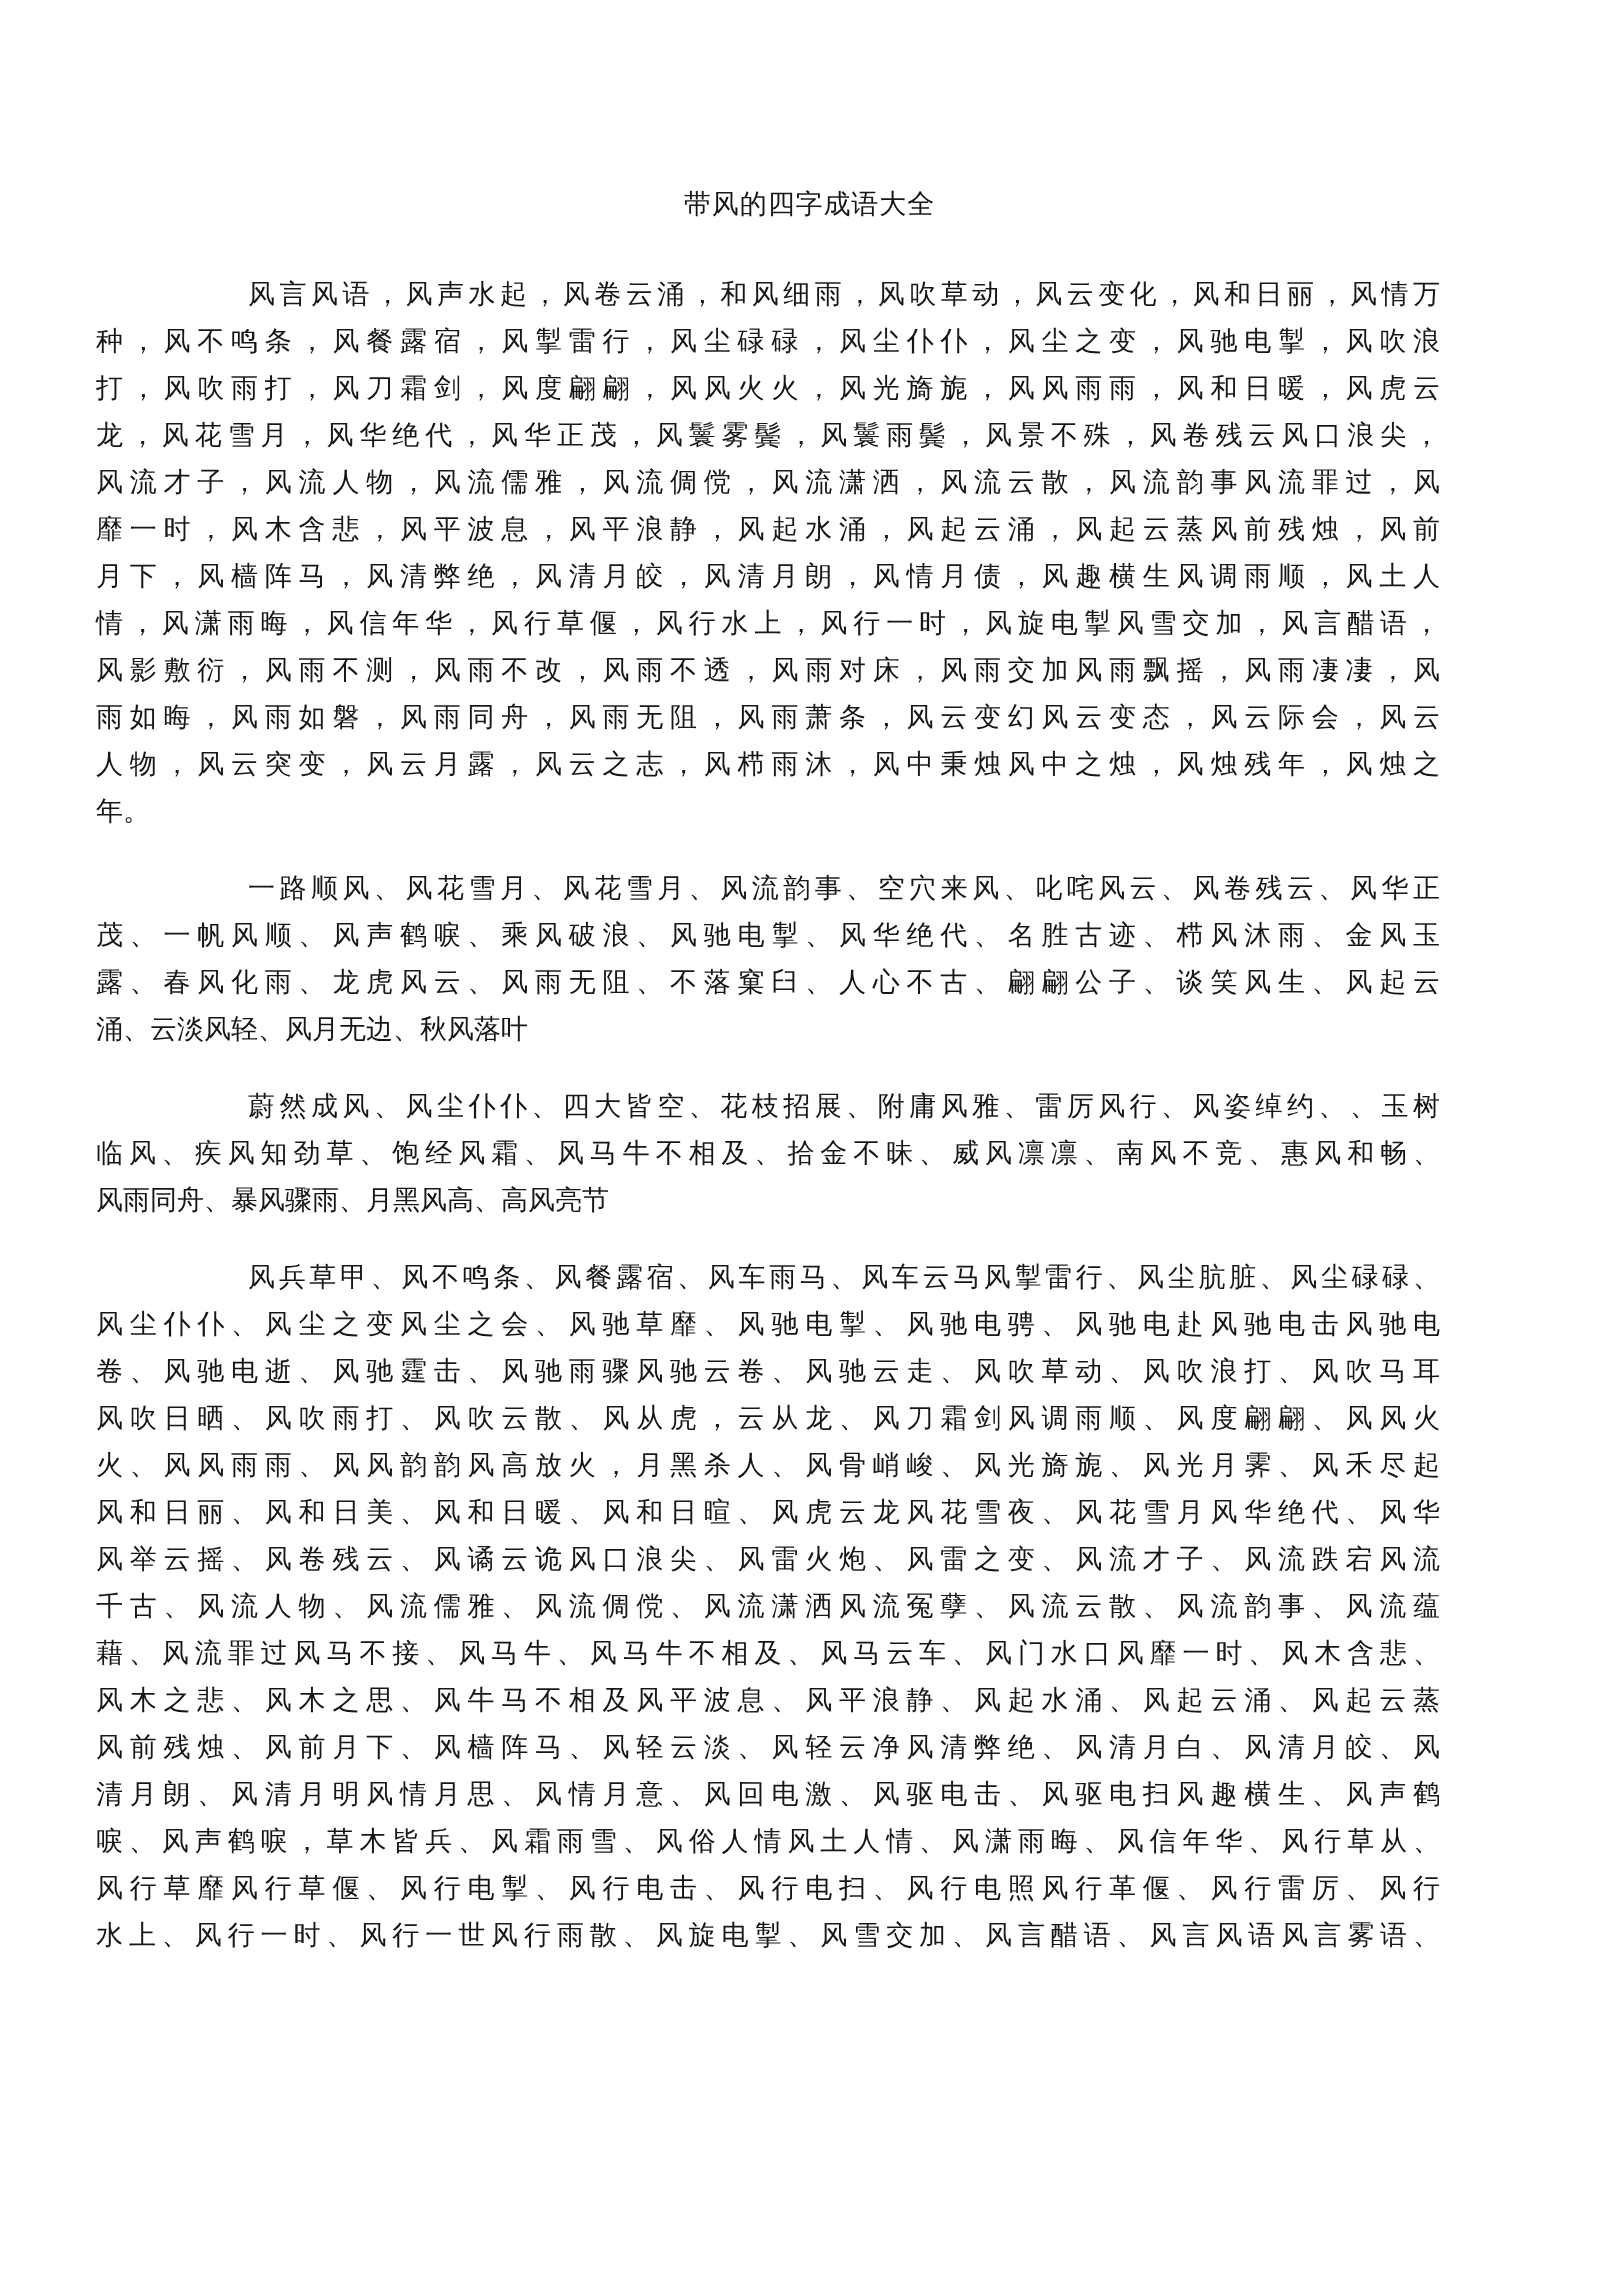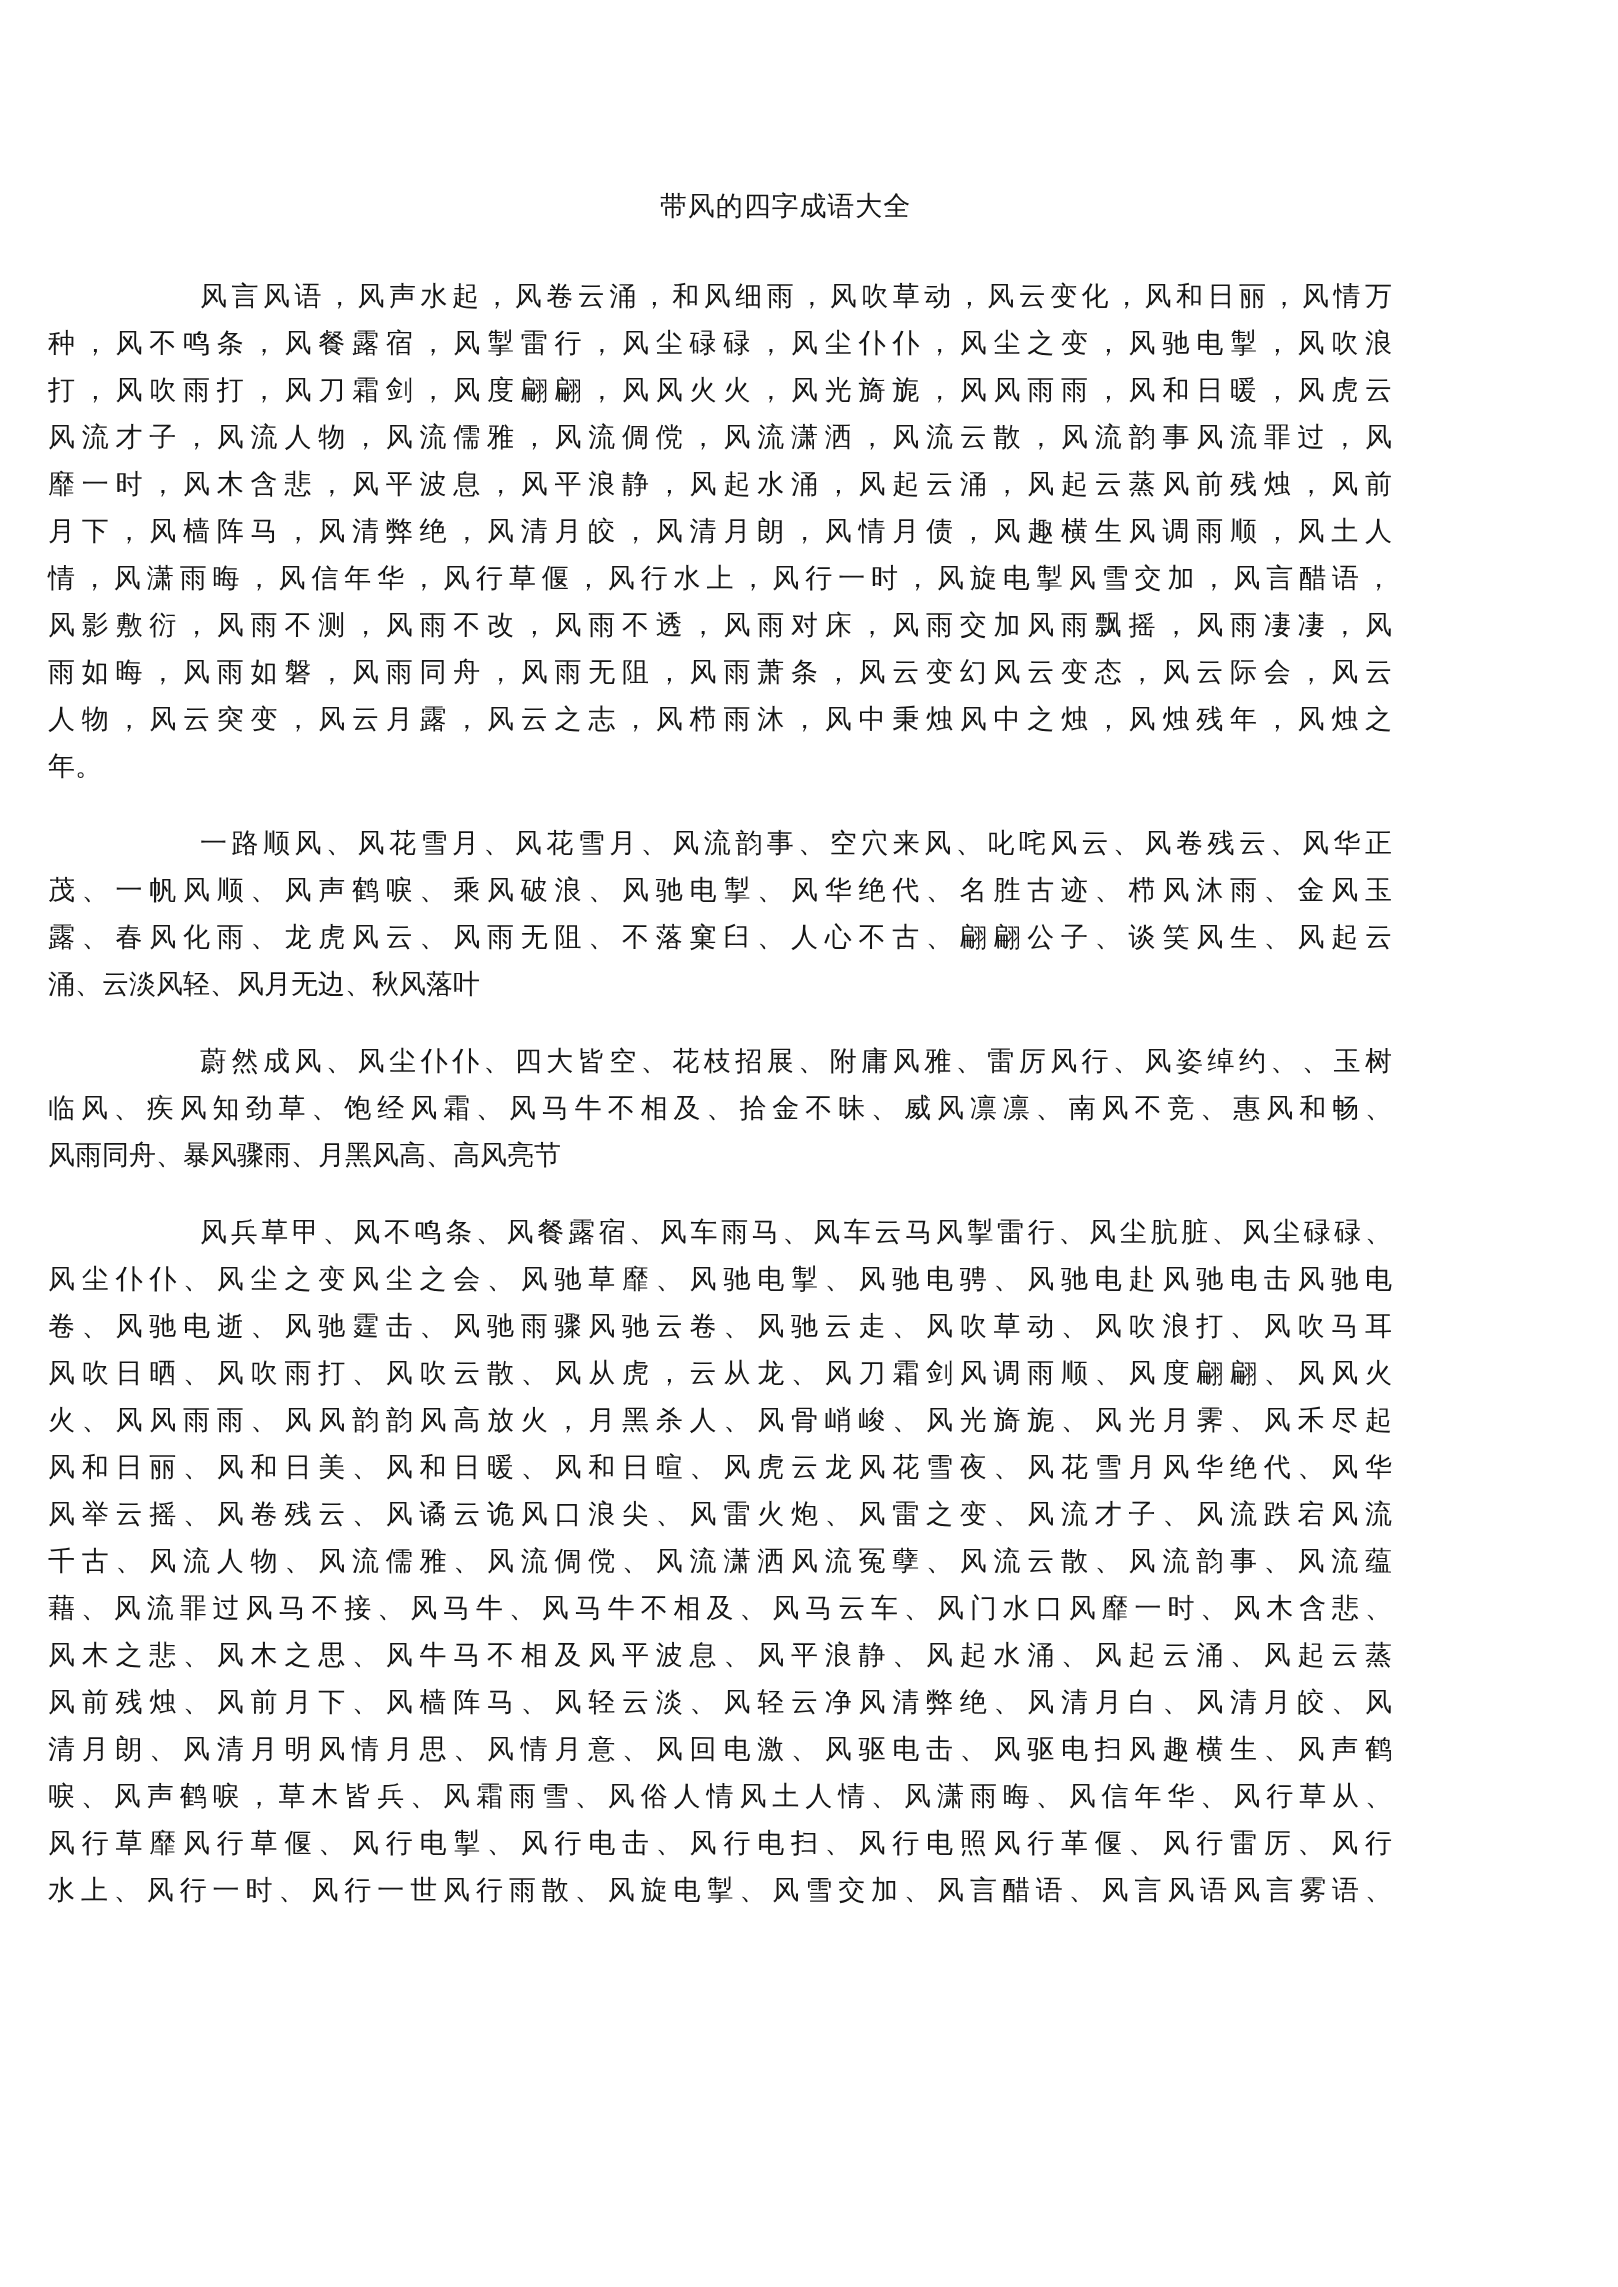--- a/index.html
+++ b/index.html
@@ -6,23 +6,23 @@
     margin: 0;
     padding: 0;
     background: #ffffff;
   }
   .page {
     position: relative;
     width: 1619px;
     height: 2288px;
     box-sizing: border-box;
     background: #ffffff;
-    padding: 183px 96px 0 48px;
+    padding: 183px 96px 0 96px;
     overflow: hidden;
-    font-family: Liberation Serif, serif;
+    font-family: Liberation Mono, monospace;
     color: #161616;
   }
   .doc-title {
     margin: 0 0 43px 0;
     font-size: 27px;
     font-weight: normal;
     line-height: 47px;
     text-align: center;
     letter-spacing: 0.9px;
   }
@@ -54,20 +54,21 @@
 </head>
 <body>
 
 <div class="page">
   <h1 class="doc-title">带风的四字成语大全</h1>
   <div class="doc-body">
       <div class="para">
         <div class="line first">风言风语，风声水起，风卷云涌，和风细雨，风吹草动，风云变化，风和日丽，风情万</div>
         <div class="line">种，风不鸣条，风餐露宿，风掣雷行，风尘碌碌，风尘仆仆，风尘之变，风驰电掣，风吹浪</div>
         <div class="line">打，风吹雨打，风刀霜剑，风度翩翩，风风火火，风光旖旎，风风雨雨，风和日暖，风虎云</div>
+        <div class="line">龙，风花雪月，风华绝代，风华正茂，风鬟雾鬓，风鬟雨鬓，风景不殊，风卷残云风口浪尖，</div>
         <div class="line">风流才子，风流人物，风流儒雅，风流倜傥，风流潇洒，风流云散，风流韵事风流罪过，风</div>
         <div class="line">靡一时，风木含悲，风平波息，风平浪静，风起水涌，风起云涌，风起云蒸风前残烛，风前</div>
         <div class="line">月下，风樯阵马，风清弊绝，风清月皎，风清月朗，风情月债，风趣横生风调雨顺，风土人</div>
         <div class="line">情，风潇雨晦，风信年华，风行草偃，风行水上，风行一时，风旋电掣风雪交加，风言醋语，</div>
         <div class="line">风影敷衍，风雨不测，风雨不改，风雨不透，风雨对床，风雨交加风雨飘摇，风雨凄凄，风</div>
         <div class="line">雨如晦，风雨如磐，风雨同舟，风雨无阻，风雨萧条，风云变幻风云变态，风云际会，风云</div>
         <div class="line">人物，风云突变，风云月露，风云之志，风栉雨沐，风中秉烛风中之烛，风烛残年，风烛之</div>
         <div class="line last">年。</div>
       </div>
       <div class="para">

